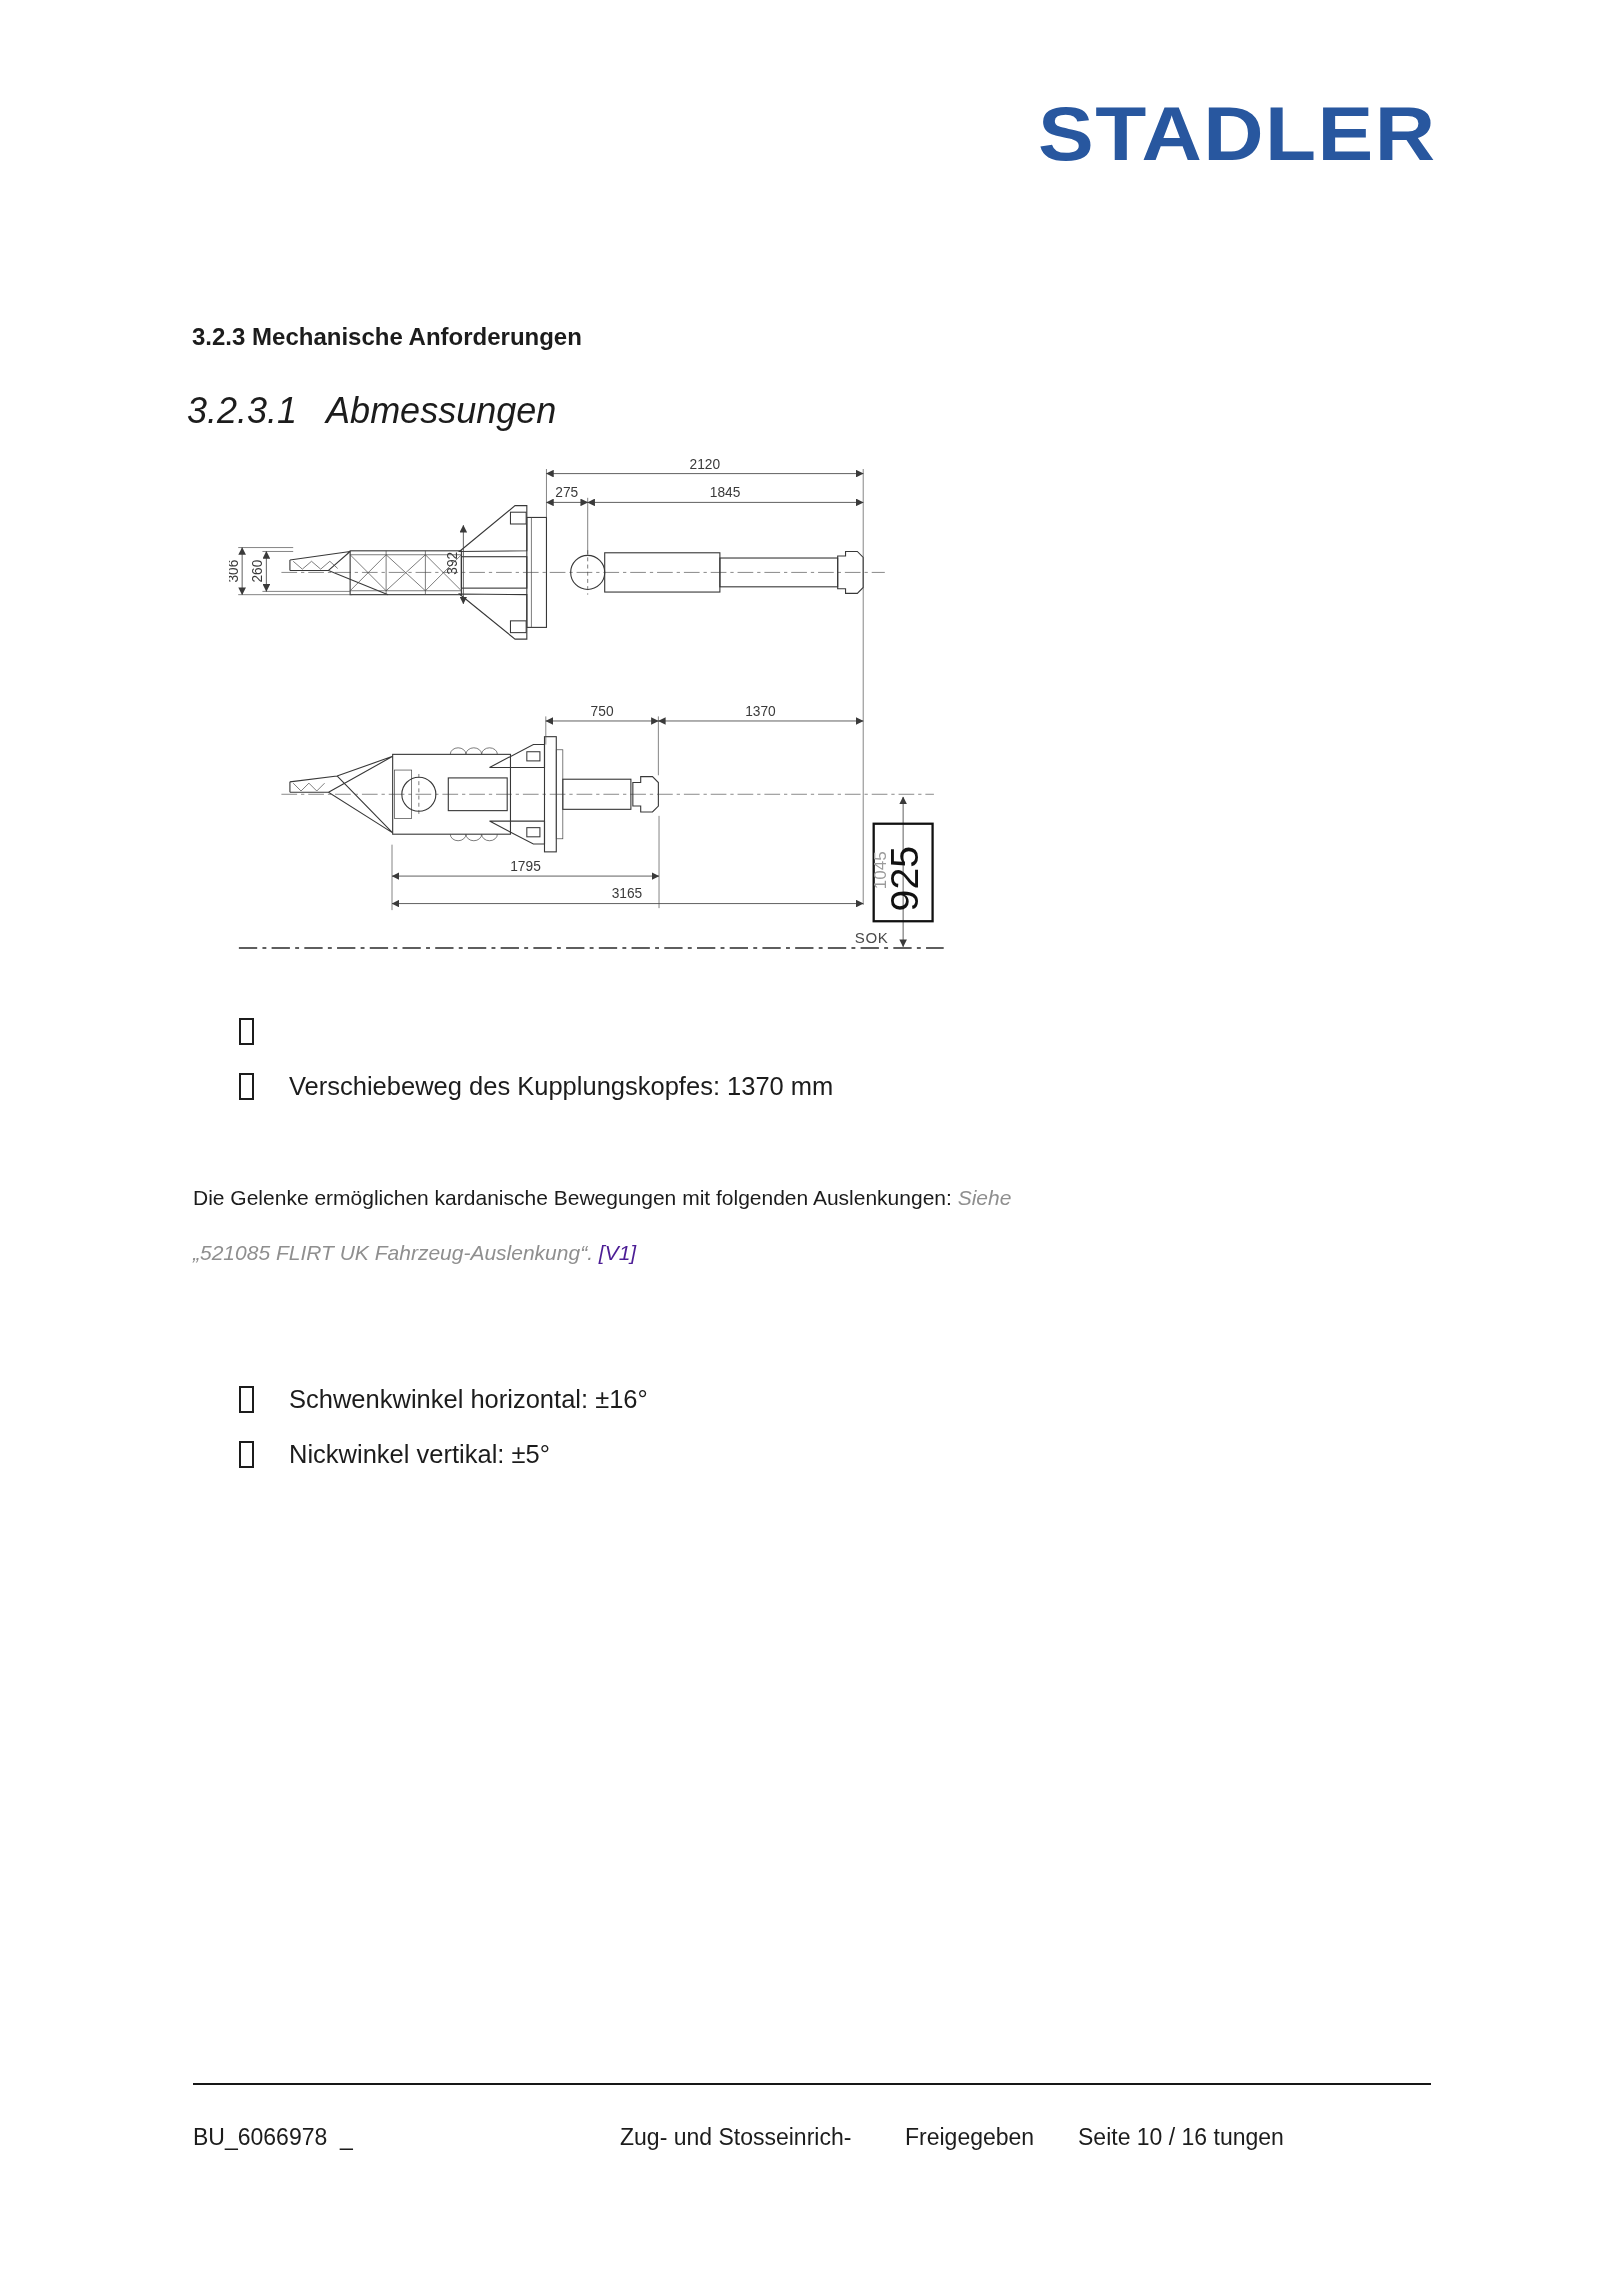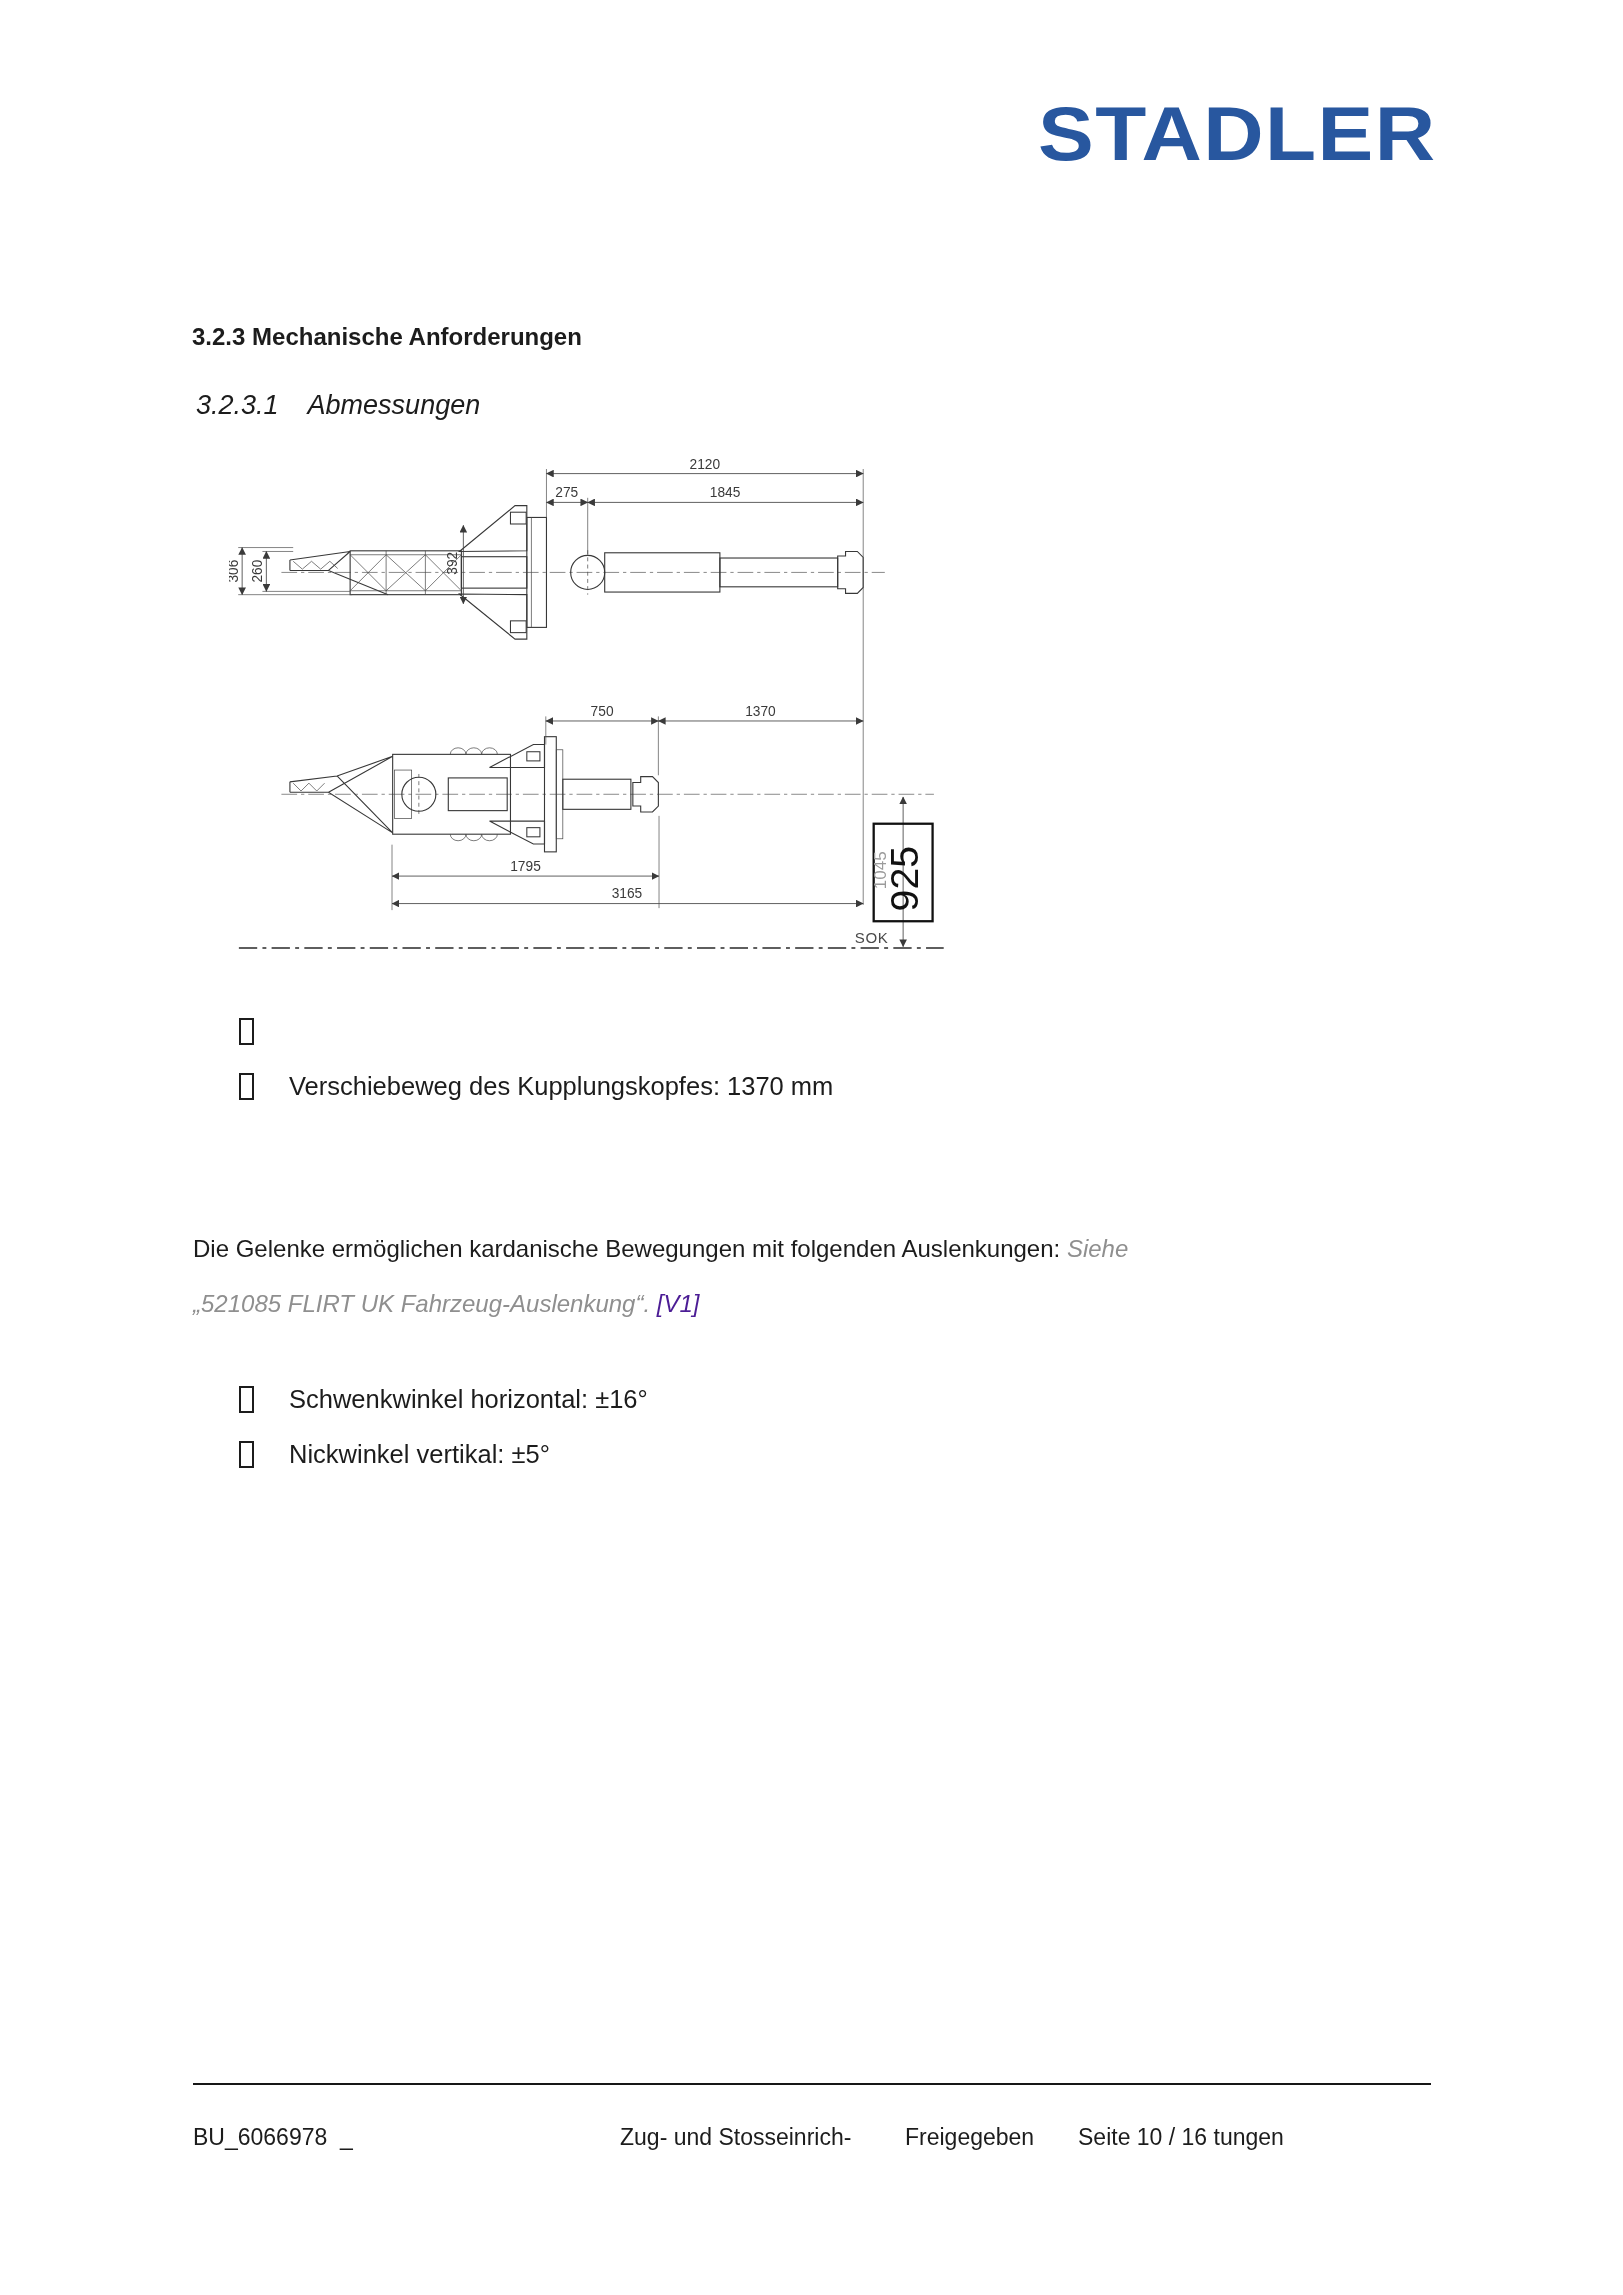--- a/index.html
+++ b/index.html
@@ -6,29 +6,29 @@
   body{
     width:1623px;height:2295px;position:relative;background:#ffffff;
     font-family:"Liberation Sans", sans-serif;color:#1c1c1c;overflow:hidden;
   }
   .abs{position:absolute;}
   .logo{
     left:1038px;top:96px;font-size:76px;line-height:1;font-weight:bold;
     letter-spacing:1.3px;transform:scaleX(1.10);transform-origin:left top;
   }
   .h1{left:192px;top:323px;font-size:24px;font-weight:bold;white-space:nowrap;}
-  .h2{left:196px;top:390px;font-size:27px;font-style:italic;white-space:nowrap;}
+  .h2{left:187px;top:390px;font-size:36px;font-style:italic;white-space:nowrap;}
   .h2 .num{display:inline-block;margin-right:29px;}
   .list{display:block;}
   .list-item{display:flex;align-items:center;height:55px;font-size:25.5px;white-space:nowrap;}
   .tofu{
     display:inline-block;flex:none;width:11px;height:23.6px;
     border:2px solid #1c1c1c;margin-right:35px;background:#fff;
   }
-  .para{left:193px;top:1221px;width:1204px;font-size:24px;line-height:55px;}
+  .para{left:193px;top:1170px;width:1204px;font-size:21px;line-height:55px;}
   .gray-it{color:#8f8f8f;font-style:italic;}
   .ver-tag{color:#4c1d95;font-style:italic;}
   .rule{left:193px;top:2083px;width:1238px;height:0;border-top:2px solid #161616;}
   .foot{top:2124px;font-size:23px;white-space:nowrap;}
   svg text{font-family:"Liberation Sans", sans-serif;fill:#3a3a3a;font-size:21px;}
   .dwg{stroke:#383838;fill:none;stroke-width:1.7px;}
   .dwg-thin{stroke:#4a4a4a;fill:none;stroke-width:1.1px;}
   .dim{stroke:#444444;fill:none;stroke-width:1.3px;}
   .ext{stroke:#555555;fill:none;stroke-width:1.1px;}
   .cl{stroke:#5a5a5a;fill:none;stroke-width:1.1px;stroke-dasharray:24 6 5 6;}

